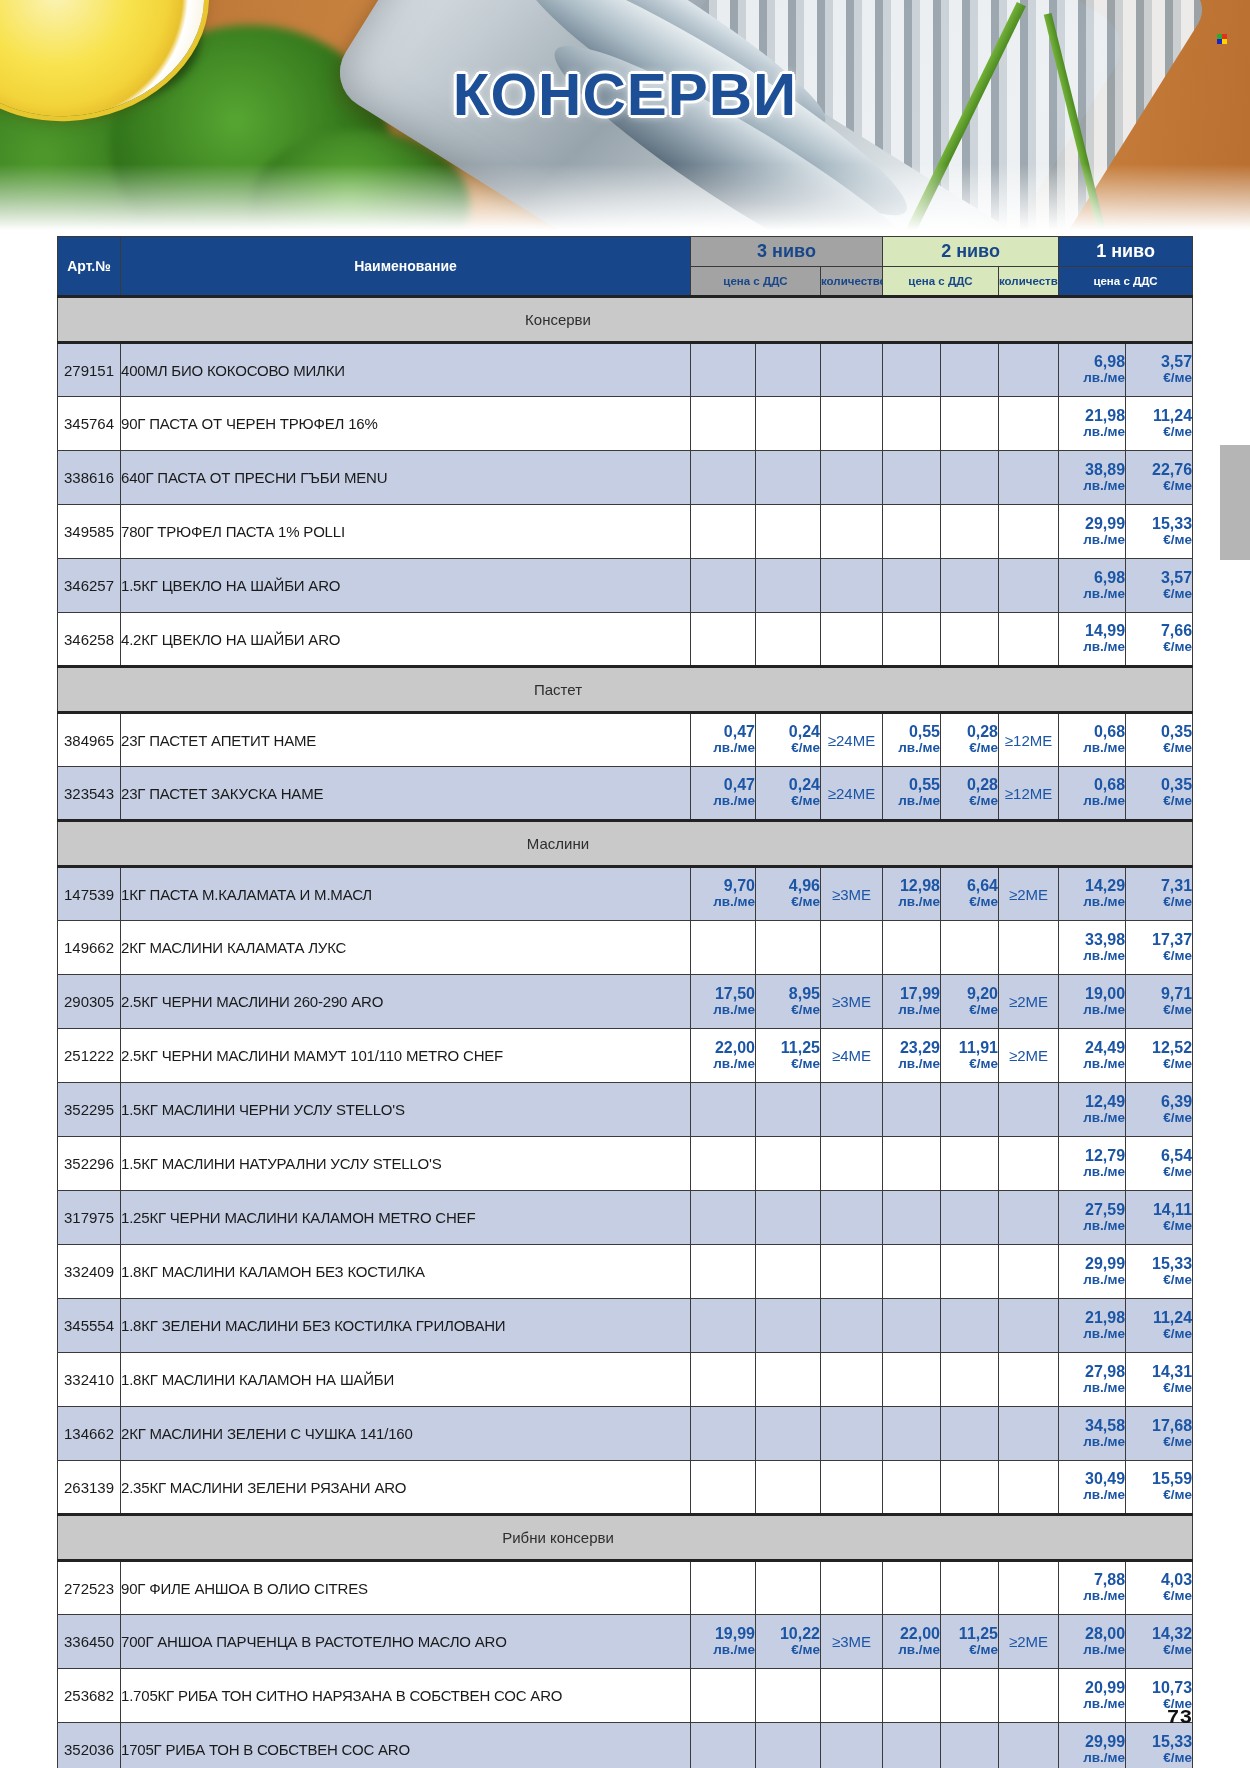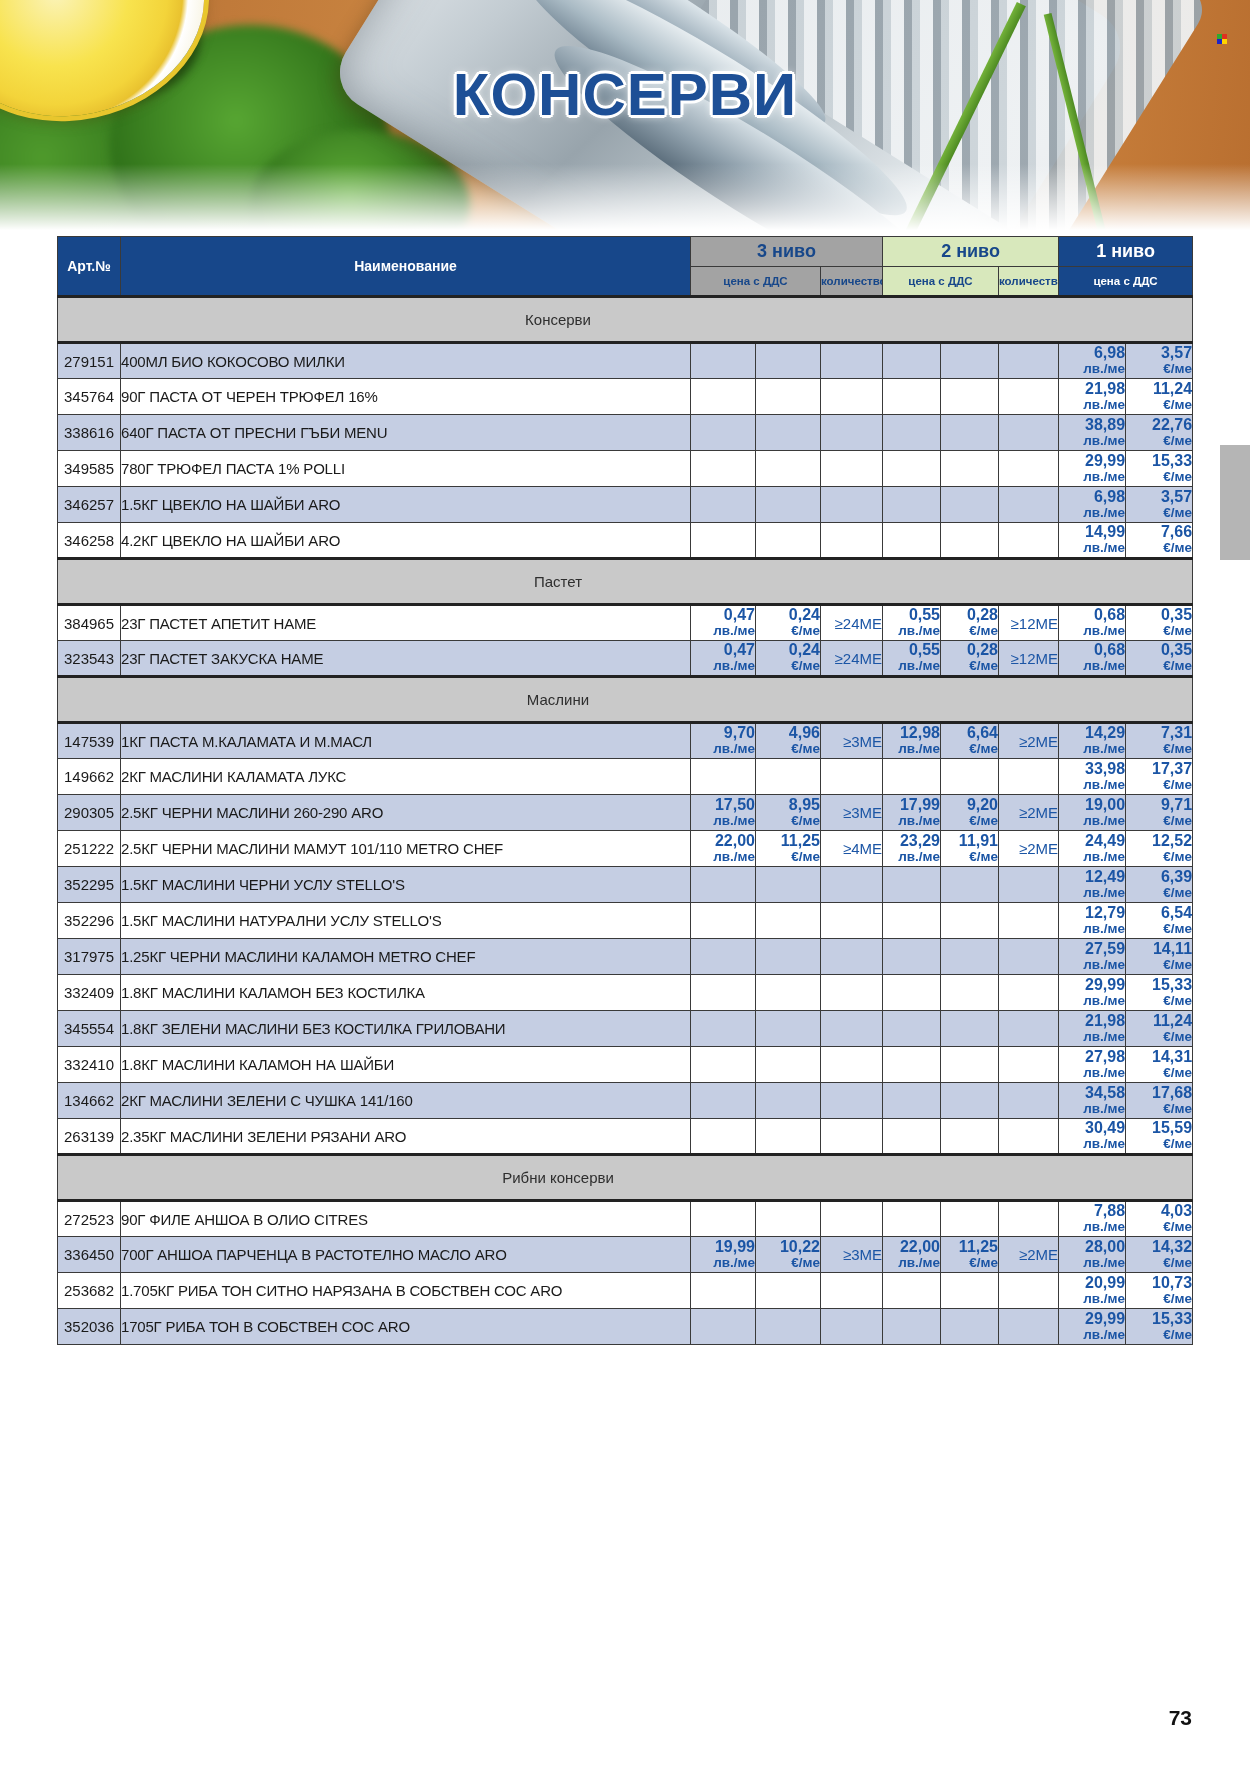--- a/index.html
+++ b/index.html
@@ -62,32 +62,32 @@
   .h-navy{background:#17478a;color:#ffffff;font-size:14px;}
   .h-green{background:#a3a3a3;color:#17478a;}
   .h-lgreen{background:#d8e8bc;color:#17478a;}
   .h-big{font-size:18px;}
   .h-small{font-size:11.5px;}
   .h-small-white{font-size:11.5px;color:#ffffff;}
 
   tr.section-row{height:46px;}
   tr.section-row td{background:#c9c9c9;border-top:3px solid #222;border-bottom:3px solid #222;
     text-align:center;padding-right:134px;font-size:15px;color:#2e2e2e;}
-  tr.data-row{height:36px;background:#ffffff;}
+  tr.data-row{height:54px;background:#ffffff;}
   tr.data-row.shade{background:#c5cee3;}
 
   td.art-cell{text-align:center;font-size:15px;color:#1a1a1a;}
   td.name-cell{text-align:left;font-size:15px;color:#1a1a1a;padding-left:10px;letter-spacing:-0.2px;}
   td.price-cell{text-align:right;padding-right:5px;color:#1b55a5;line-height:1.06;}
   td.price-cell .val{font-size:16px;font-weight:bold;}
   td.price-cell .unit{font-size:13.5px;font-weight:bold;}
-  td.qty-cell{text-align:right;color:#1b55a5;font-size:15px;}
+  td.qty-cell{text-align:center;color:#1b55a5;font-size:15px;}
 
   .page-num{position:absolute;left:57px;top:1706px;width:1135px;text-align:right;
-    font-size:21px;font-weight:bold;color:#111;}
+    font-size:21px;font-weight:bold;color:#111;font-family:Liberation Mono, monospace;}
 </style>
 </head>
 <body>
 
 <div class="hero">
   <div class="wood"></div>
   <div class="blob parsley1"></div>
   <div class="blob parsley2"></div>
   <div class="blob parsley3"></div>
   <div class="blob parsley4"></div>

